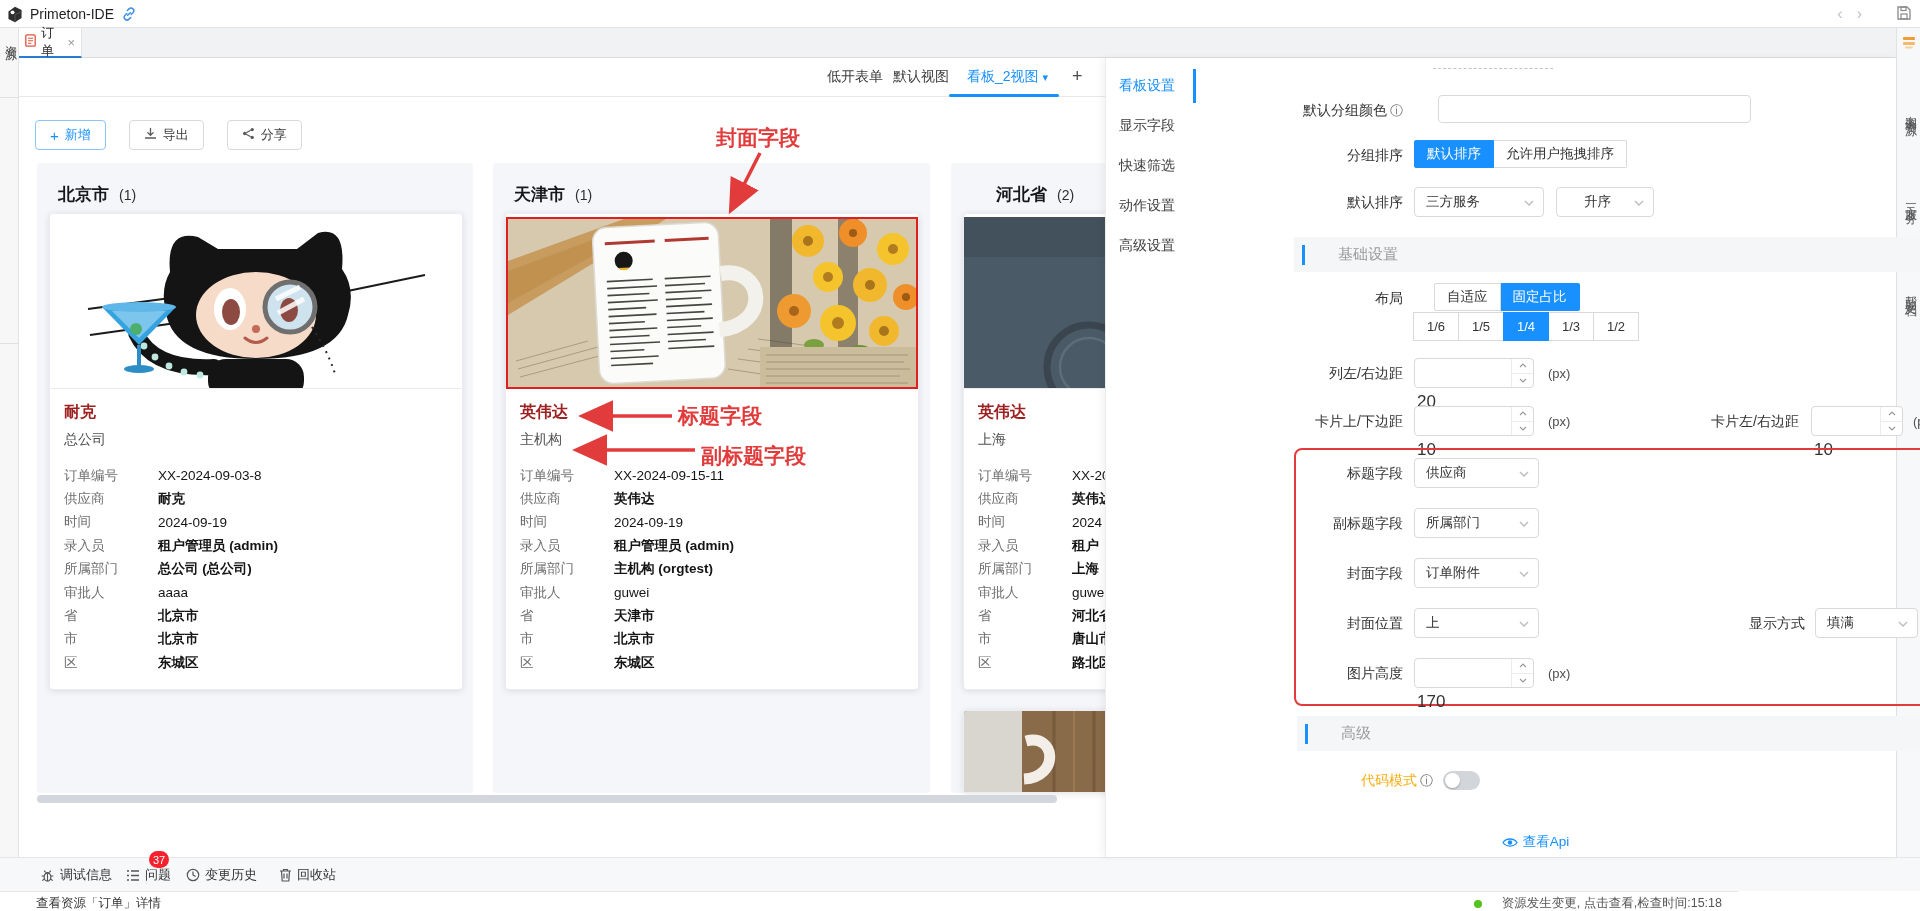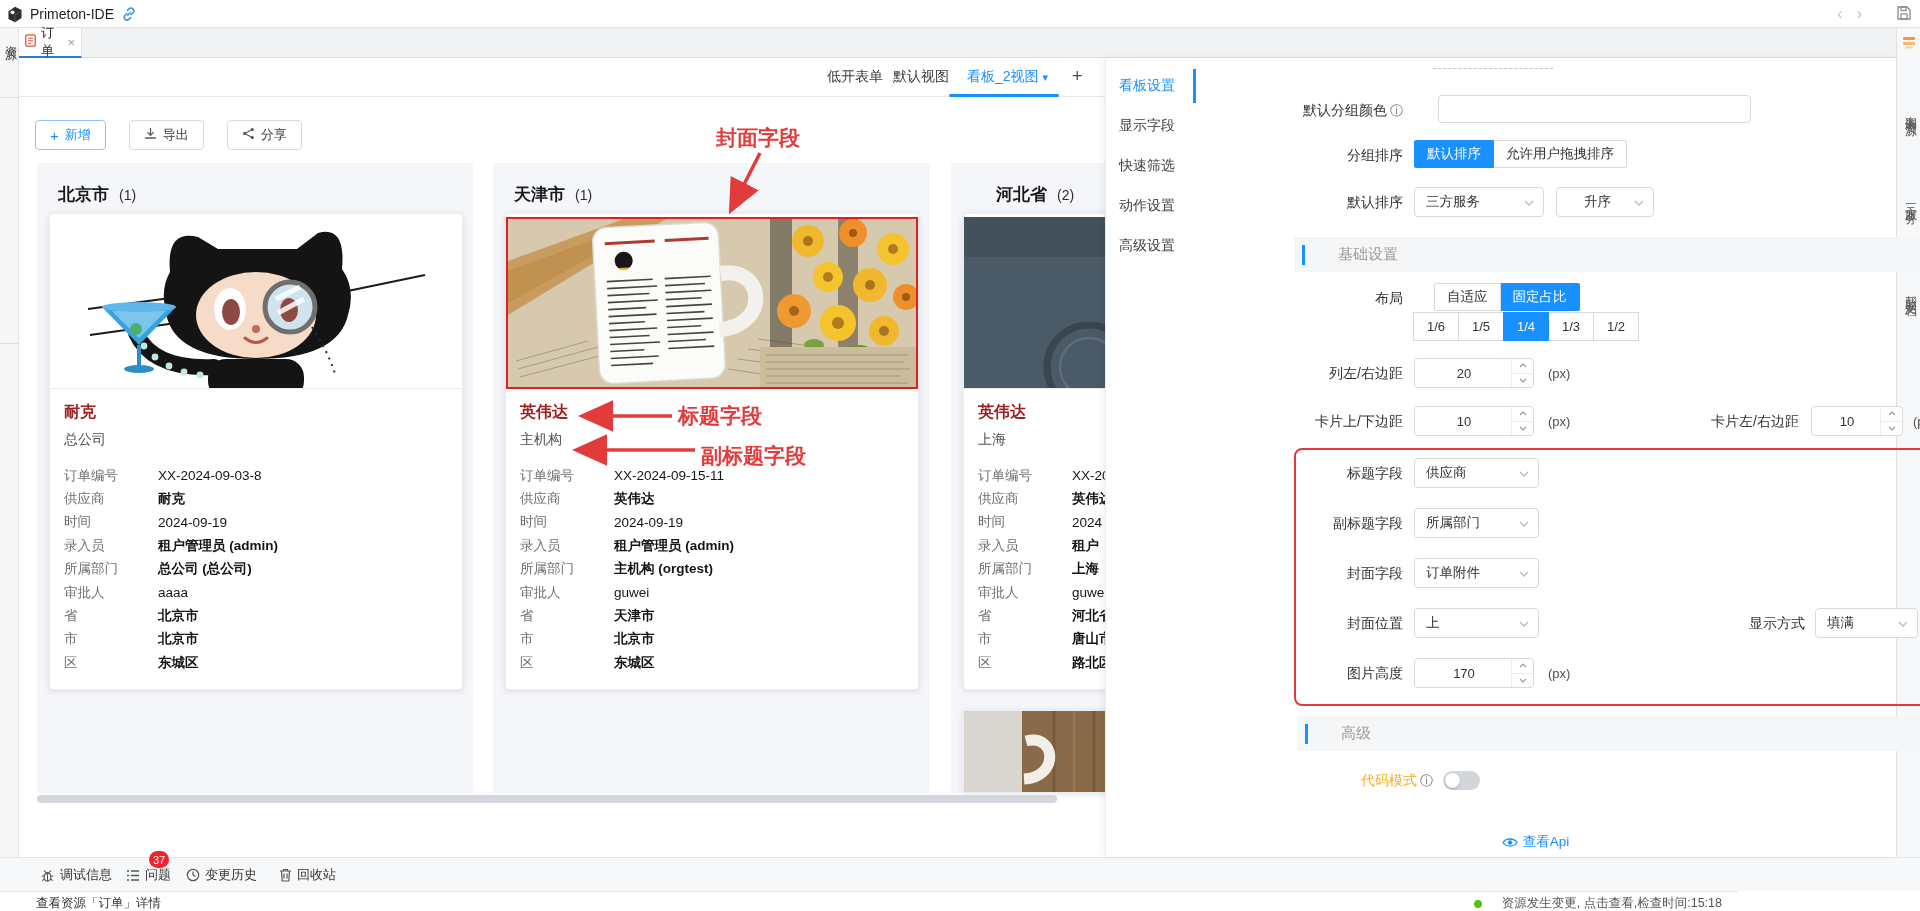--- a/index.html
+++ b/index.html
@@ -78,21 +78,21 @@
   .segbtn{height:28px;padding:0 12px;display:flex;align-items:center;font-size:13.5px;border:1px solid #d9d9d9;background:#fff;color:#333;cursor:pointer;}
   .segbtn.on{background:#1890ff;border-color:#1890ff;color:#fff;}
   .segbtn:first-child{border-radius:2px 0 0 2px;}
   .segbtn:last-child{border-radius:0 2px 2px 0;border-left:none;}
   .segbtn.on + .segbtn{border-left:none;}
   .ratio{width:46px;height:29px;flex:none;display:flex;align-items:center;justify-content:center;font-size:13px;border:1px solid #d9d9d9;background:#fff;color:#333;margin-left:-1px;cursor:pointer;}
   .ratio.on{background:#1890ff;border-color:#1890ff;color:#fff;z-index:1;}
   .select{position:absolute;height:30px;border:1px solid #d9d9d9;border-radius:4px;background:#fff;display:flex;align-items:center;padding:0 26px 0 11px;font-size:13.5px;color:#333;cursor:pointer;}
   .select svg{position:absolute;right:9px;top:12px;}
   .numin{position:absolute;width:120px;height:30px;border:1px solid #d9d9d9;border-radius:4px;background:#fff;}
-  .numin input{width:100%;height:100%;border:none;outline:none;text-align:center;font-size:13px;color:#333;padding-right:22px;background:transparent;}
+  .numin input{width:100%;height:100%;border:none;outline:none;text-align:left;font-size:17px;color:#333;padding-right:22px;background:transparent;margin-top:29px;}
   .spin{position:absolute;right:0;top:0;bottom:0;width:22px;border-left:1px solid #ececec;display:flex;flex-direction:column;}
   .spin div{flex:1;display:flex;align-items:center;justify-content:center;cursor:pointer;}
   .spin div:first-child{border-bottom:1px solid #ececec;}
   .unit{position:absolute;font-size:13px;color:#4f4f4f;}
   .sectbar{position:absolute;height:35px;background:#f5f6f7;display:flex;align-items:center;}
   .sectbar .bar{width:3px;height:20px;background:#1890ff;margin:0 0 0 8px;}
   .sectbar .stitle{margin-left:33px;font-size:15px;color:#9a9a9a;}
   .redbox{position:absolute;left:98px;top:390px;width:670px;height:258px;border:2.5px solid #e23b3b;border-radius:8px;pointer-events:none;}
   .toggle{position:absolute;width:37px;height:19px;border-radius:10px;background:#d2d5da;cursor:pointer;}
   .toggle .knob{position:absolute;left:2px;top:2px;width:15px;height:15px;border-radius:50%;background:#fff;box-shadow:0 1px 2px rgba(0,0,0,.25);}

